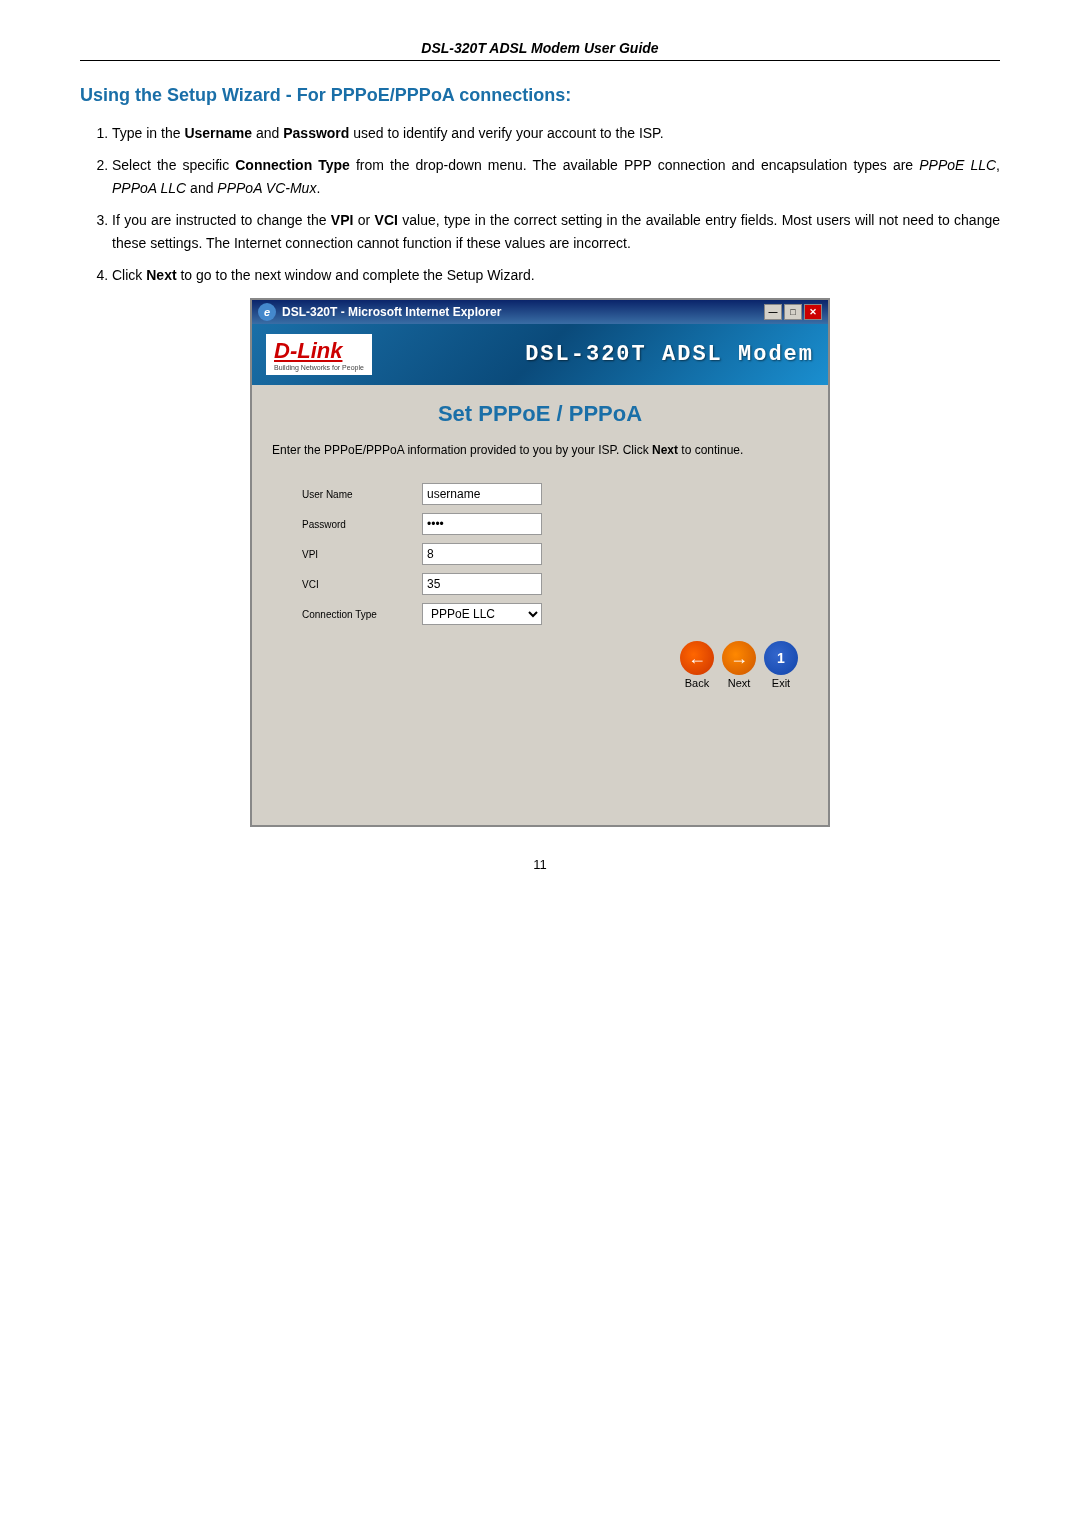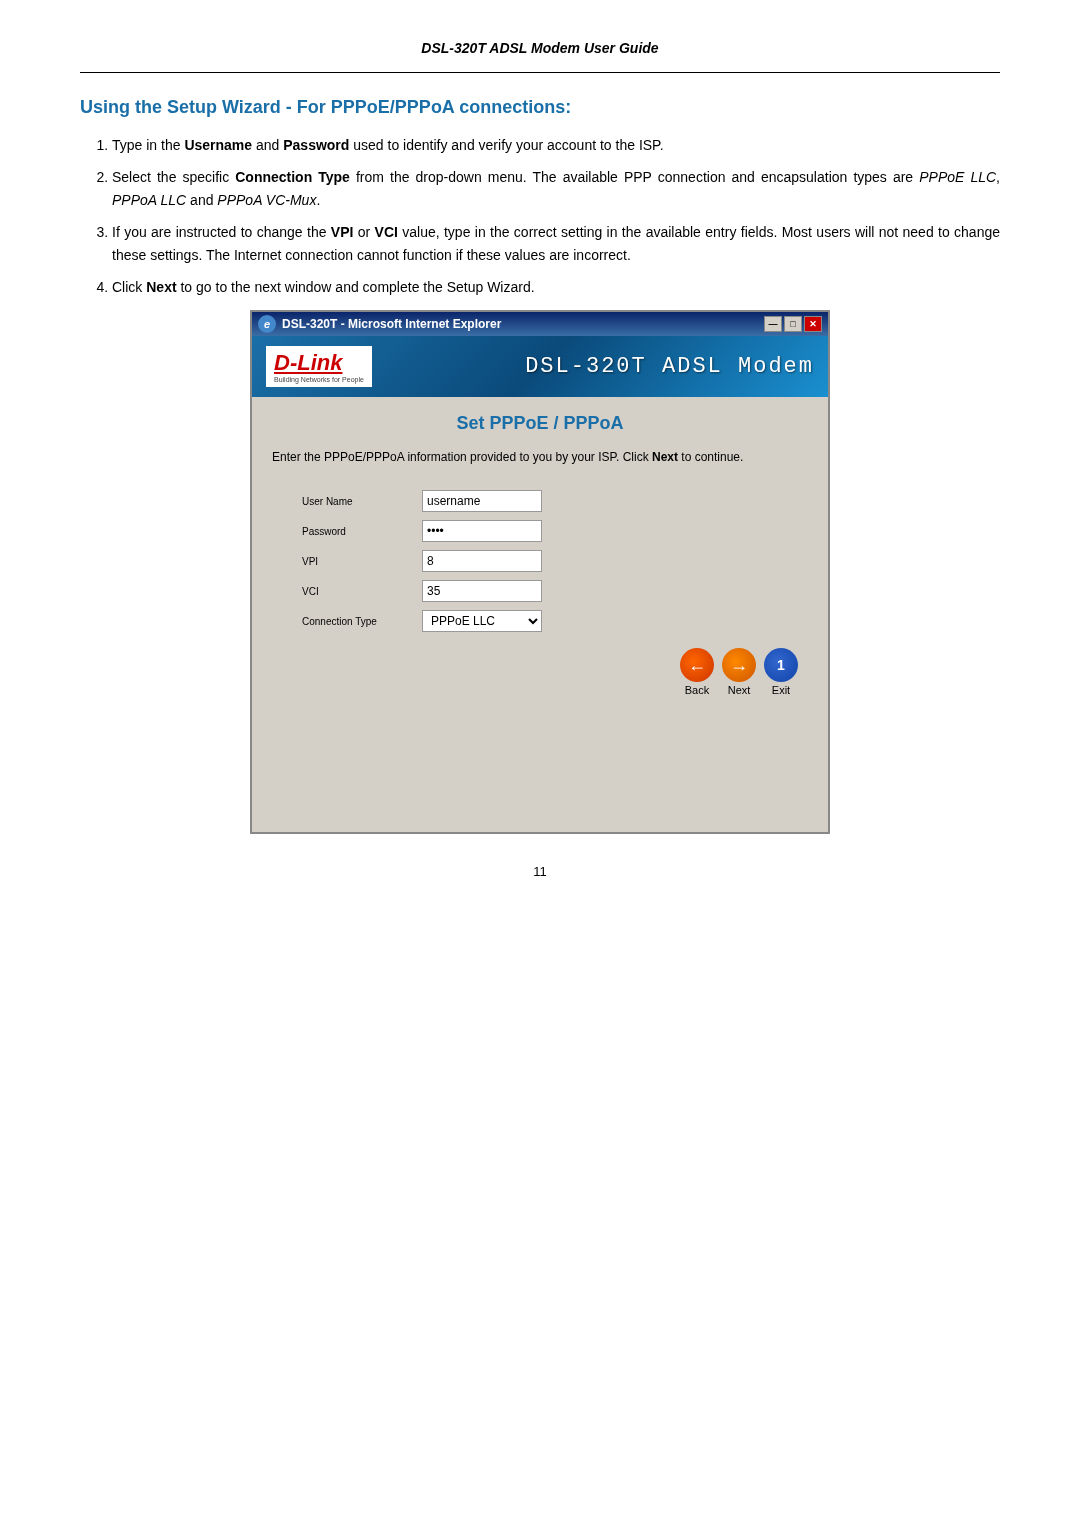--- a/index.html
+++ b/index.html
@@ -12,21 +12,21 @@
       width: 1080px;
       min-height: 1527px;
       padding: 40px 80px;
     }
 
     .page-header {
       text-align: center;
       font-style: italic;
       font-weight: bold;
       font-size: 14px;
-      padding-bottom: 16px;
+      padding-bottom: 4px;
       border-bottom: 1px solid #000;
       margin-bottom: 24px;
       font-family: Arial, sans-serif;
     }
 
     .section-title {
       color: #1a6fa8;
       font-size: 18px;
       font-weight: bold;
       margin-bottom: 16px;
@@ -139,37 +139,37 @@
 
     .dlink-logo-sub {
       font-size: 7px;
       color: #444;
       font-family: Arial, sans-serif;
       display: block;
     }
 
     .dlink-product-name {
       font-size: 22px;
-      font-weight: normal;
+      font-weight: bold;
       color: #fff;
       font-family: 'Courier New', monospace;
       text-shadow: 1px 1px 2px rgba(0,0,0,0.5);
       letter-spacing: 2px;
     }
 
     
     .form-area {
       background: #d4d0c8;
       padding: 16px 20px;
     }
 
     .form-title {
       text-align: center;
       color: #1a6fa8;
-      font-size: 18px;
+      font-size: 22px;
       font-weight: bold;
       margin-bottom: 14px;
       font-family: Arial, sans-serif;
     }
 
     .form-description {
       font-size: 12px;
       color: #000;
       margin-bottom: 24px;
       font-family: Arial, sans-serif;

